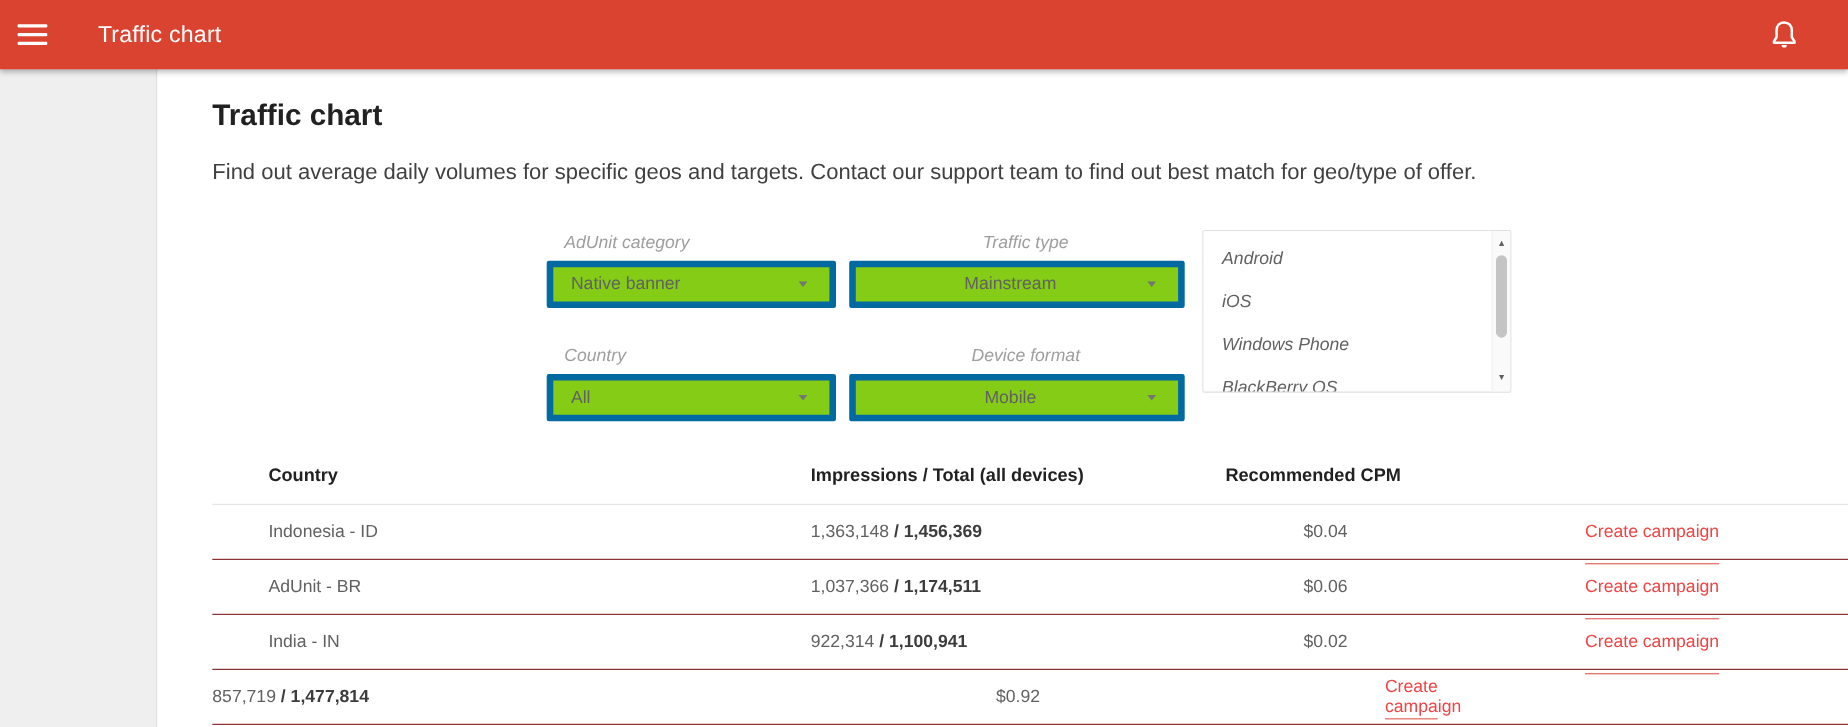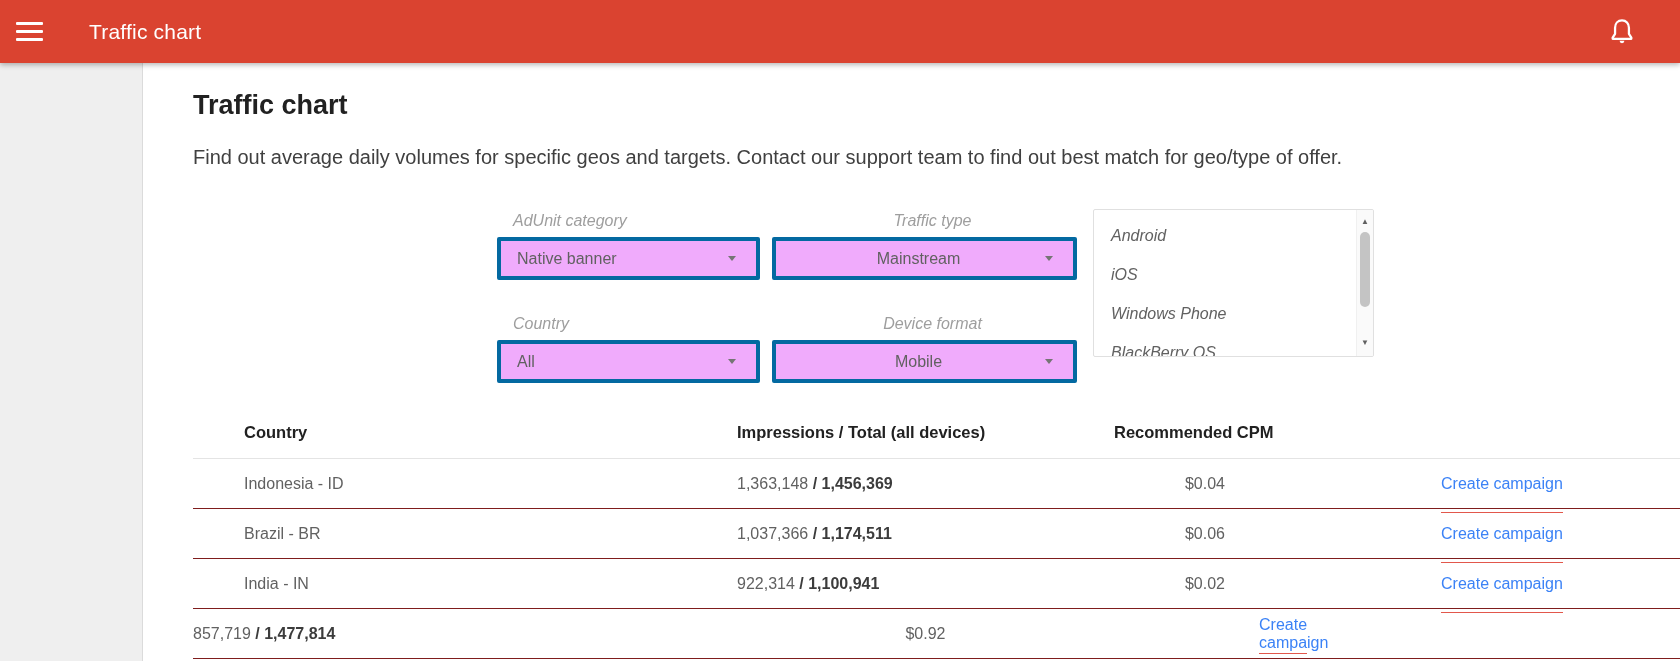--- a/index.html
+++ b/index.html
@@ -26,21 +26,21 @@
   .page-title { margin-top:27px; font-size:27px; font-weight:700; color:#212121; }
   .page-desc { margin-top:24px; font-size:20px; line-height:24px; color:#404040; }
 
   
   .filters { margin-top:40px; margin-left:304px; display:flex; }
   .fcol-a { width:263px; }
   .fcol-b { width:305px; margin-left:12px;text-align:center; }
   .fcol-c { width:281px; margin-left:16px; }
   .field + .field { margin-top:32px; }
   .flabel { display:block; font-size:16px; line-height:24px; color:#9E9E9E; padding-left:16px; margin-bottom:4px;font-style:italic; }
-  .select { height:43px; border:4px solid #0369a1; border-radius:2px; background:#f0abfc;
+  .select { height:43px; border:6px solid #0369a1; border-radius:2px; background:#84cc16;
     display:flex; align-items:center; padding:0 14px 0 16px; cursor:pointer; }
   .select-value { flex:1; font-size:16px; color:#616161; }
   .caret { width:0; height:0; border-left:4px solid transparent; border-right:4px solid transparent;
     border-top:5px solid #757575; margin-right:6px; }
 
   .os-head { display:flex; align-items:flex-end; margin-bottom:4px; }
   .os-label { font-size:16px; line-height:24px; color:#9E9E9E; padding-left:17px; }
   .check-all { margin-left:auto; padding:0 17px 2px 0; background:none; border:none; cursor:pointer;
     font-family:"Liberation Sans", sans-serif; font-size:11px; letter-spacing:.8px; color:#9E9E9E; }
   .os-panel { position:relative; height:148px; border:1px solid #E0E0E0; border-radius:2px;
@@ -61,21 +61,21 @@
     border-bottom:1px solid #7f1d1d; }
   .thead { height:52px; border-bottom:1px solid #E4E4E4; }
   .trow.data { height:50px; }
   .th { font-size:16.5px; font-weight:700; color:#212121; }
   .th.c1 { padding-left:51px; }
   .td { font-size:16px; color:#616161; }
   .td.c1 { padding-left:51px; }
   .td.c3 { text-align:center; }
   .imp-bold { font-weight:700; color:#3c3c3c; }
   .td.c4 { padding-left:145px; }
-  .campaign-link { font-size:16px; color:#3b82f6; text-decoration:none;
+  .campaign-link { font-size:16px; color:#ef4444; text-decoration:none;
     border-bottom:1px solid #E2574C; padding-bottom:20px; cursor:pointer; }
 </style>
 </head>
 <body>
 
 <header class="appbar">
   <button class="menu-btn">
     <span></span>
     <span></span>
     <span></span>
@@ -167,21 +167,21 @@
       <span class="imp-bold">/</span>
       <span class="imp-bold">1,456,369</span>
     </div>
     <div class="td c3">$0.04</div>
     <div class="td c4">
       <a class="campaign-link">Create campaign</a>
     </div>
   </div>
 
   <div class="trow data">
-    <div class="td c1">Brazil - BR</div>
+    <div class="td c1">AdUnit - BR</div>
     <div class="td c2">
       <span>1,037,366</span>
       <span class="imp-bold">/</span>
       <span class="imp-bold">1,174,511</span>
     </div>
     <div class="td c3">$0.06</div>
     <div class="td c4">
       <a class="campaign-link">Create campaign</a>
     </div>
   </div>

